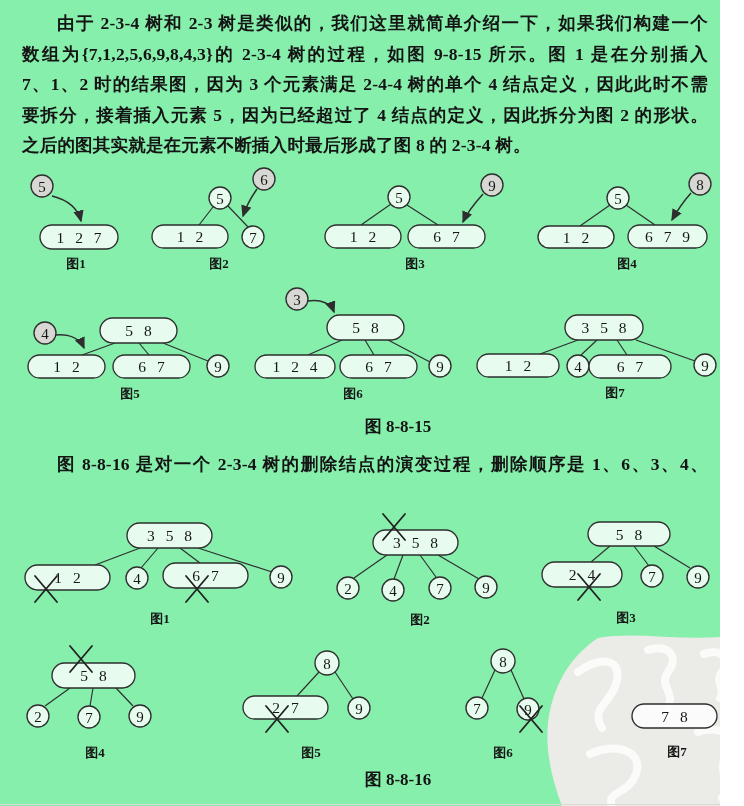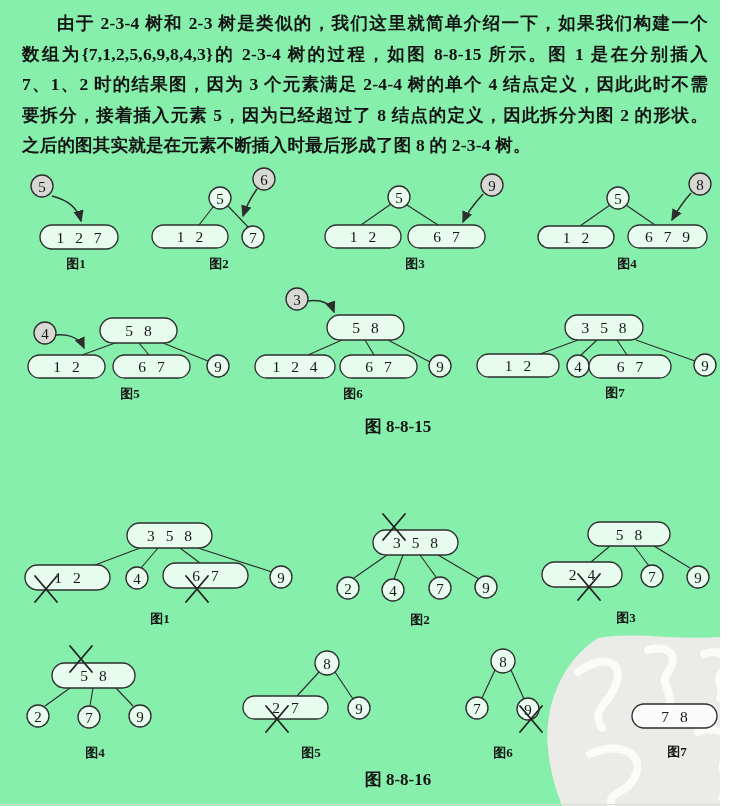--- a/index.html
+++ b/index.html
@@ -22,23 +22,23 @@
   svg.diagrams text{font-family:"Liberation Serif",serif;fill:#161616;}
   .scanline{position:absolute;left:0;right:0;bottom:1px;height:1px;background:#d9d9d6;}
 </style>
 </head>
 <body>
 
 <div class="page">
 
   <div class="para p1">
     <div class="line just indent">由于 2-3-4 树和 2-3 树是类似的，我们这里就简单介绍一下，如果我们构建一个</div>
-    <div class="line just">数组为{7,1,2,5,6,9,8,4,3}的 2-3-4 树的过程，如图 8-8-15 所示。图 1 是在分别插入</div>
+    <div class="line just">数组为{7,1,2,5,6,9,8,4,3}的 2-3-4 树的过程，如图 9-8-15 所示。图 1 是在分别插入</div>
     <div class="line just">7、1、2 时的结果图，因为 3 个元素满足 2-4-4 树的单个 4 结点定义，因此此时不需</div>
-    <div class="line just">要拆分，接着插入元素 5，因为已经超过了 8 结点的定义，因此拆分为图 2 的形状。</div>
+    <div class="line just">要拆分，接着插入元素 5，因为已经超过了 4 结点的定义，因此拆分为图 2 的形状。</div>
     <div class="line">之后的图其实就是在元素不断插入时最后形成了图 8 的 2-3-4 树。</div>
   </div>
 
   <svg id="diagrams" class="diagrams" width="744" height="806" viewBox="0 0 744 806">
       <defs>
         <marker id="ah" markerWidth="9" markerHeight="8" refX="7" refY="3.5" orient="auto">
           <path d="M0,0 L8,3.5 L0,7 Z" fill="#2e2e2e"></path>
         </marker>
       </defs>
       <g>
@@ -251,18 +251,19 @@
       <g>
         <rect x="632" y="704" width="85" height="24" rx="12" ry="12" fill="rgba(255,255,255,0.8)" stroke="#2e2e2e" stroke-width="1.35"></rect>
         <text x="674.5" y="721.5" text-anchor="middle" font-size="15.5" style="word-spacing:7px">7 8</text>
         <text x="677" y="756" text-anchor="middle" font-size="13" font-weight="600">图7</text>
       </g>
     </svg>
 
   <div class="caption cap1">图 8-8-15</div>
 
   <div class="para p2">
+    <div class="line just indent">图 8-8-16 是对一个 2-3-4 树的删除结点的演变过程，删除顺序是 1、6、3、4、</div>
   </div>
 
   <div class="caption cap2">图 8-8-16</div>
 
   <div class="scanline"></div>
 </div>
 
 </body></html>

